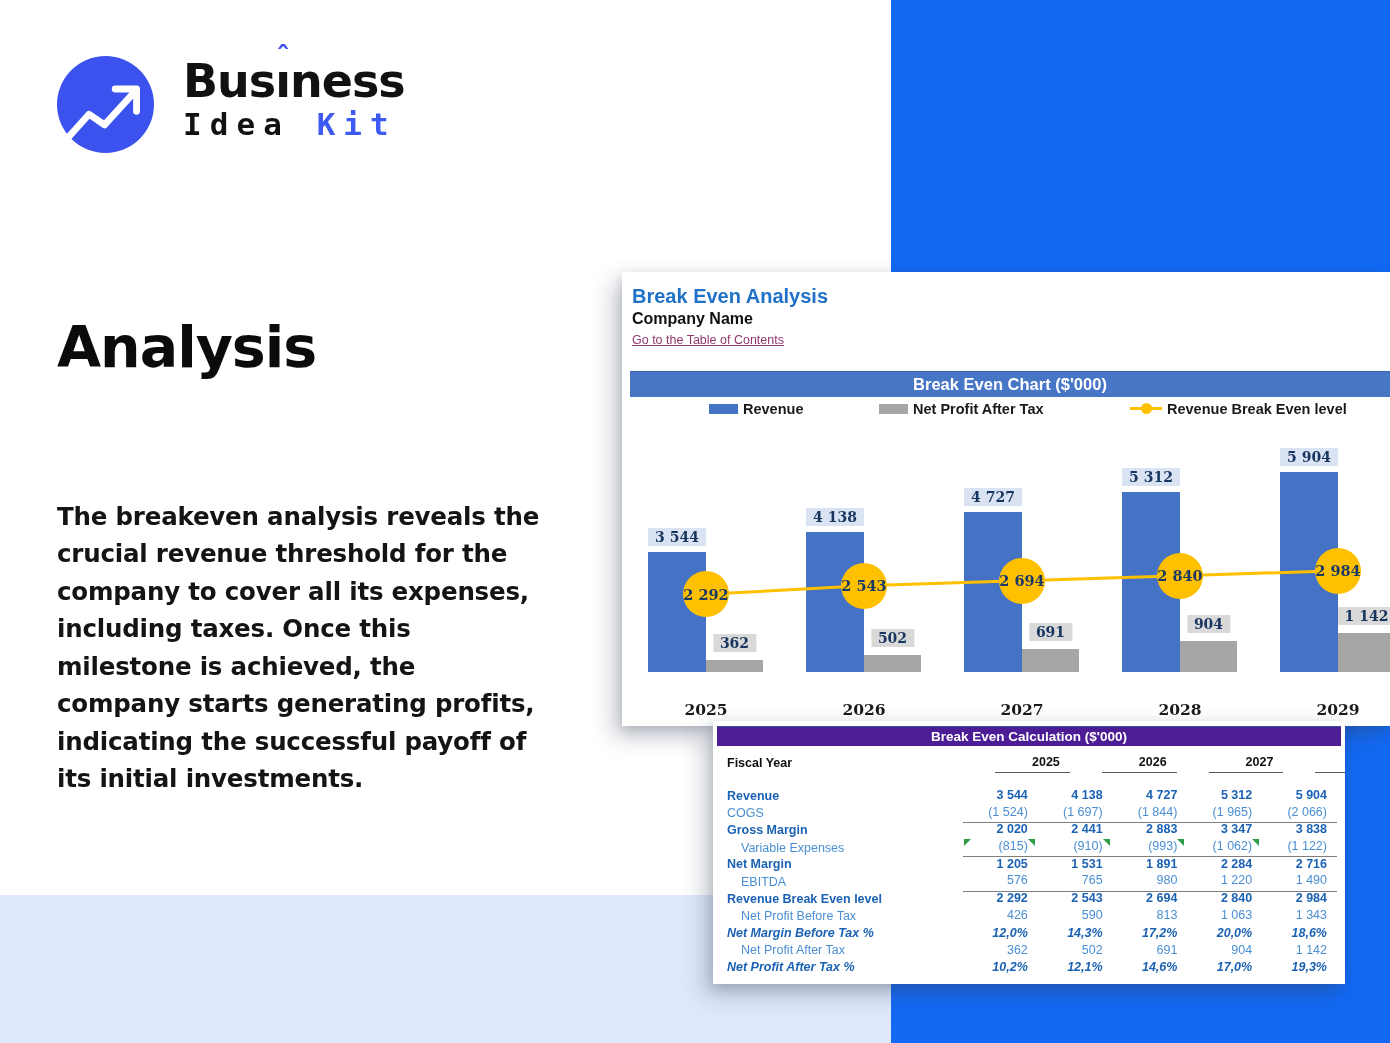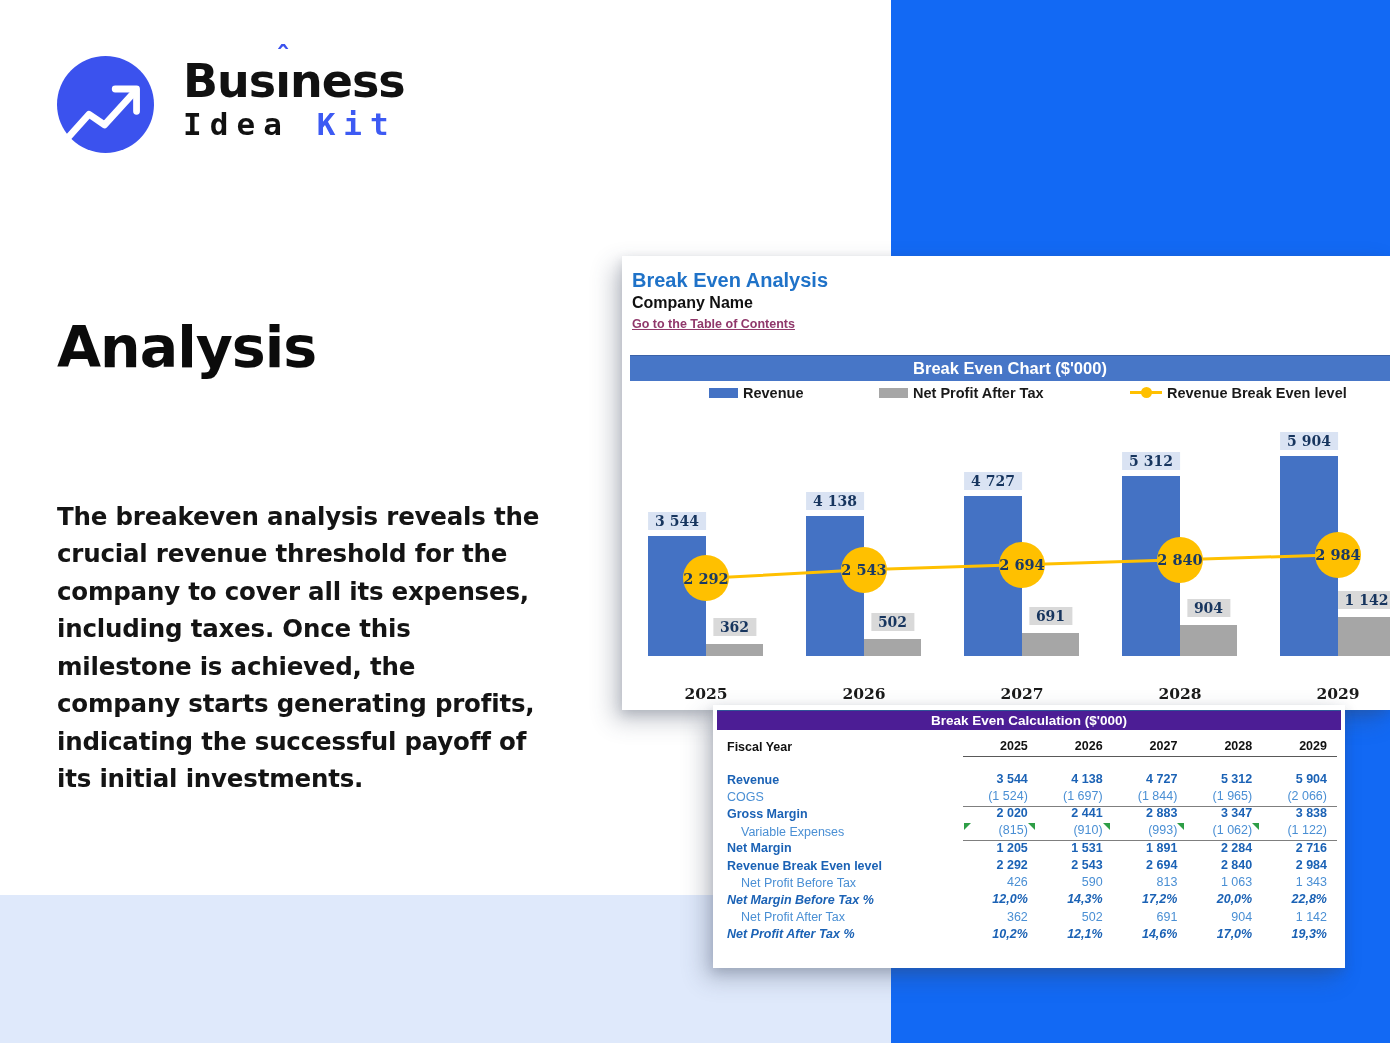--- a/index.html
+++ b/index.html
@@ -16,27 +16,27 @@
   .ihat{position:relative;display:inline-block;}
   .ihat .hat{position:absolute;left:50%;transform:translateX(-50%);top:-0.50em;font-size:0.62em;color:#3b52ee;}
   .brand-line2{font-family:"DejaVu Sans Mono", monospace;font-weight:bold;font-size:31px;color:#111;letter-spacing:0.26em;margin-top:5px;line-height:1;}
   .brand-kit{color:#3d5af3;}
   
   .hero-title{position:absolute;left:57px;top:316px;width:520px;
       font-family:"DejaVu Sans", sans-serif;font-weight:800;font-size:57px;line-height:1.12;color:#0b0b0b;letter-spacing:-1px;}
   .hero-para{position:absolute;left:57px;top:498px;width:486px;
       font-family:"DejaVu Sans", sans-serif;font-weight:700;font-size:24.5px;line-height:1.53;color:#141414;letter-spacing:-0.2px;}
   
-  .card{position:absolute;background:#ffffff;box-shadow:-8px 10px 22px rgba(55,65,90,.30), 0 4px 10px rgba(55,65,90,.18);}
+  .card{position:absolute;background:#ffffff;box-shadow:-8px 10px 22px rgba(55,65,90,.30), 0 4px 10px rgba(55,65,90,.18);margin-top:16px;}
   .chart-card{left:622px;top:256px;width:768px;height:454px;overflow:hidden;}
   .table-card{left:713px;top:705px;width:632px;height:263px;overflow:hidden;}
   
   .sheet-title{position:absolute;left:10px;top:13px;font-size:20px;font-weight:bold;color:#1f72c8;}
   .sheet-company{position:absolute;left:10px;top:38px;font-size:16px;font-weight:bold;color:#111;}
-  .sheet-link{position:absolute;left:10px;top:61px;font-size:12.5px;font-weight:bold;color:#90386b;text-decoration:underline;cursor:pointer;}
+  .sheet-link{position:absolute;left:10px;top:61px;font-size:12.5px;font-weight:normal;color:#90386b;text-decoration:underline;cursor:pointer;}
   
   .chart-titlebar{position:absolute;left:8px;top:99px;width:760px;height:25px;background:#4776c7;border-top:1px solid #3a62a8;
       color:#fff;font-weight:bold;font-size:16.5px;text-align:center;line-height:25px;}
   .legend-item{position:absolute;top:129px;height:16px;font-size:14.5px;font-weight:bold;color:#1a1a1a;white-space:nowrap;}
   .legend-swatch{display:inline-block;width:29px;height:10px;vertical-align:middle;margin-right:5px;margin-top:-3px;}
   .legend-line{display:inline-block;position:relative;width:32px;height:3px;background:#ffc000;vertical-align:middle;margin-right:5px;margin-top:-3px;}
   .legend-line .dot{position:absolute;left:11px;top:-4px;width:11px;height:11px;border-radius:50%;background:#ffc000;}
   .plot{position:absolute;left:0;top:0;width:768px;height:454px;}
   .bar{position:absolute;}
   .bar-label{position:absolute;transform:translateX(-50%);white-space:nowrap;
@@ -44,21 +44,21 @@
   .bl-blue{background:#dae3f3;}
   .bl-gray{background:#d9d9d9;}
   .be-circle{position:absolute;width:46px;height:46px;border-radius:50%;background:#ffc000;transform:translate(-50%,-50%);
       display:flex;align-items:center;justify-content:center;
       font-family:"DejaVu Serif", serif;font-weight:bold;font-size:14.5px;color:#1b3a63;}
   .x-label{position:absolute;top:428px;transform:translateX(-50%);font-family:"DejaVu Serif", serif;font-weight:bold;font-size:15.5px;color:#1a1a1a;}
   
   .table-titlebar{position:absolute;left:4px;top:5px;width:624px;height:19px;background:#4c1d95;border-top:1px solid #2f5597;
       color:#fff;font-weight:bold;font-size:13.5px;text-align:center;line-height:19px;}
   .t-grid-row{display:grid;grid-template-columns:236px repeat(5,74.8px);align-items:center;height:17.2px;}
-  .t-fiscal{position:absolute;left:14px;top:33px;width:610px;}
+  .t-fiscal{position:absolute;left:14px;top:33px;width:610px;gap:32px;}
   .t-rows{position:absolute;left:14px;top:66px;width:610px;}
   .t-label{font-size:12.5px;white-space:nowrap;}
   .t-val{font-size:12.5px;text-align:right;padding-right:10px;position:relative;height:100%;line-height:17.2px;}
   .fy .t-label{font-weight:bold;color:#111;}
   .fy .t-val{font-weight:bold;color:#111;border-bottom:1.5px solid #595959;}
   .r-bold .t-label,.r-bold .t-val{color:#1b62b5;font-weight:bold;}
   .r-normal .t-label,.r-normal .t-val{color:#4a8fd4;font-weight:normal;}
   .r-bold-italic .t-label,.r-bold-italic .t-val{color:#1b62b5;font-weight:bold;font-style:italic;}
   .r-rule .t-val{border-bottom:1px solid #7f7f7f;}
   .indent{padding-left:14px;}
@@ -187,20 +187,28 @@
         <div class="t-val">(1 122)</div>
       </div>
       <div class="t-grid-row r-bold">
         <div class="t-label">Net Margin</div>
         <div class="t-val">1 205</div>
         <div class="t-val">1 531</div>
         <div class="t-val">1 891</div>
         <div class="t-val">2 284</div>
         <div class="t-val">2 716</div>
       </div>
+      <div class="t-grid-row r-normal r-rule">
+        <div class="t-label indent">EBITDA</div>
+        <div class="t-val">576</div>
+        <div class="t-val">765</div>
+        <div class="t-val">980</div>
+        <div class="t-val">1 220</div>
+        <div class="t-val">1 490</div>
+      </div>
       <div class="t-grid-row r-bold">
         <div class="t-label">Revenue Break Even level</div>
         <div class="t-val">2 292</div>
         <div class="t-val">2 543</div>
         <div class="t-val">2 694</div>
         <div class="t-val">2 840</div>
         <div class="t-val">2 984</div>
       </div>
       <div class="t-grid-row r-normal">
         <div class="t-label indent">Net Profit Before Tax</div>
@@ -209,21 +217,21 @@
         <div class="t-val">813</div>
         <div class="t-val">1 063</div>
         <div class="t-val">1 343</div>
       </div>
       <div class="t-grid-row r-bold-italic">
         <div class="t-label">Net Margin Before Tax %</div>
         <div class="t-val">12,0%</div>
         <div class="t-val">14,3%</div>
         <div class="t-val">17,2%</div>
         <div class="t-val">20,0%</div>
-        <div class="t-val">22,8%</div>
+        <div class="t-val">18,6%</div>
       </div>
       <div class="t-grid-row r-normal">
         <div class="t-label indent">Net Profit After Tax</div>
         <div class="t-val">362</div>
         <div class="t-val">502</div>
         <div class="t-val">691</div>
         <div class="t-val">904</div>
         <div class="t-val">1 142</div>
       </div>
       <div class="t-grid-row r-bold-italic">

